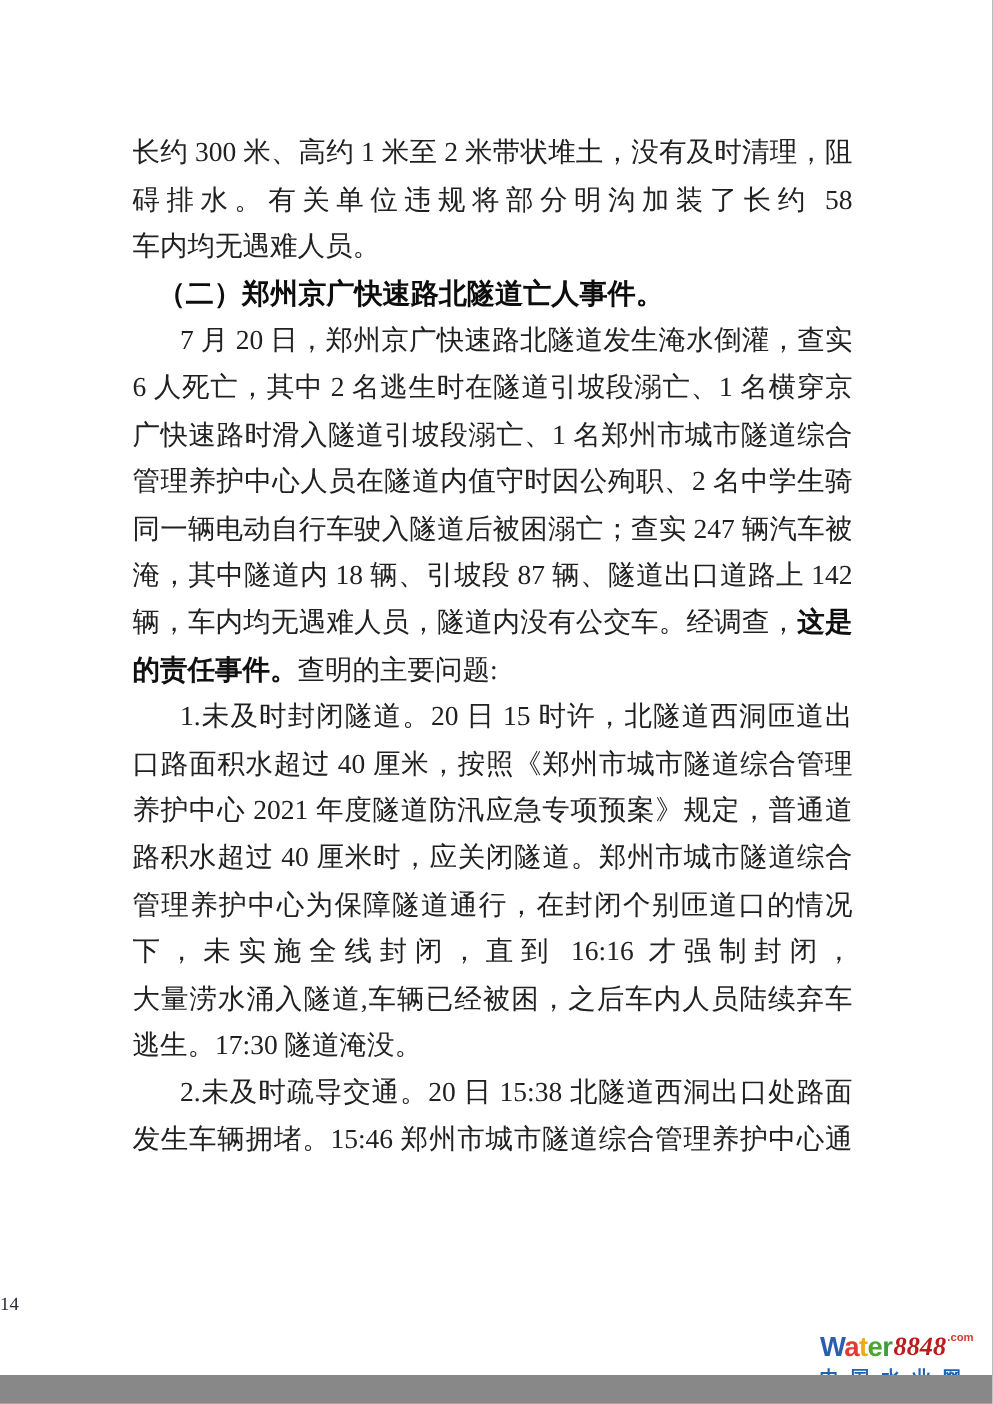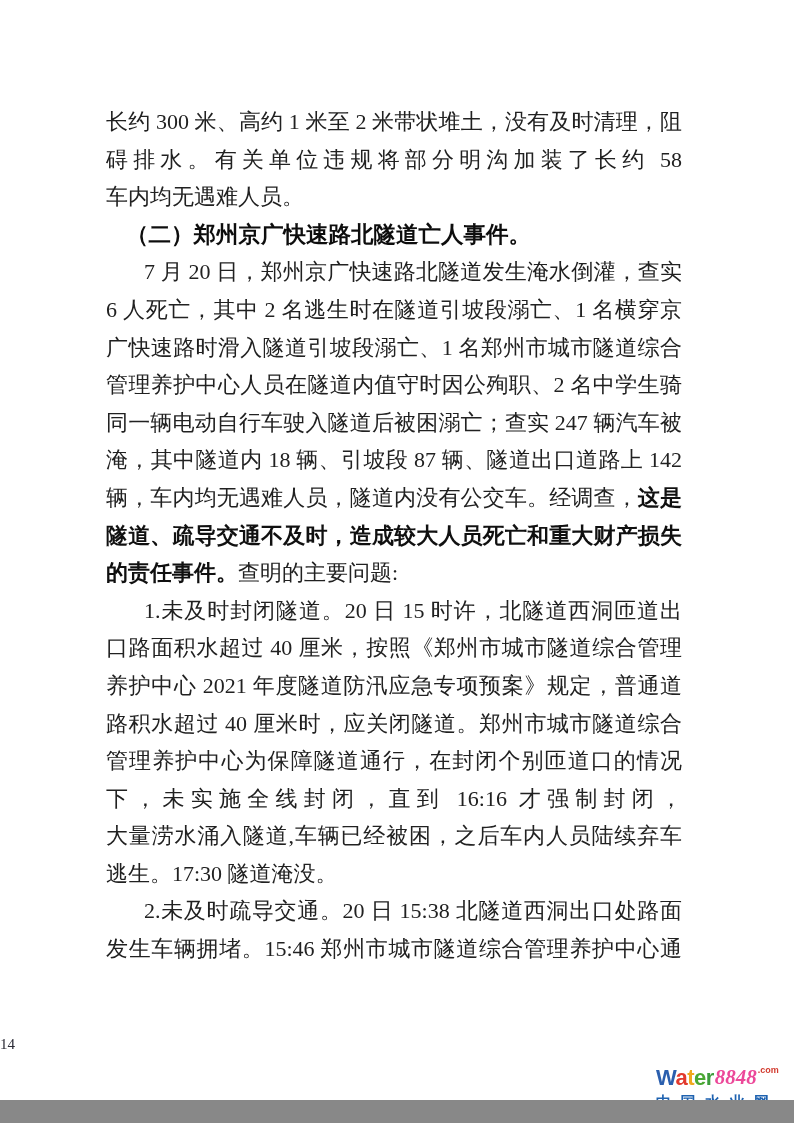--- a/index.html
+++ b/index.html
@@ -112,40 +112,39 @@
       <div class="line fill"><span class="seg-r">碍排水。有关单位违规将部分明沟加装了长约 58 米的盖板，</span></div>
       <div class="line"><span class="seg-r">车内均无遇难人员。</span></div>
       <div class="line ind-head"><span class="seg-h">（二）郑州京广快速路北隧道亡人事件。</span></div>
       <div class="line fill ind-para"><span class="seg-r">7 月 20 日，郑州京广快速路北隧道发生淹水倒灌，查实</span></div>
       <div class="line fill"><span class="seg-r">6 人死亡，其中 2 名逃生时在隧道引坡段溺亡、1 名横穿京</span></div>
       <div class="line fill"><span class="seg-r">广快速路时滑入隧道引坡段溺亡、1 名郑州市城市隧道综合</span></div>
       <div class="line fill"><span class="seg-r">管理养护中心人员在隧道内值守时因公殉职、2 名中学生骑</span></div>
       <div class="line fill"><span class="seg-r">同一辆电动自行车驶入隧道后被困溺亡；查实 247 辆汽车被</span></div>
       <div class="line fill"><span class="seg-r">淹，其中隧道内 18 辆、引坡段 87 辆、隧道出口道路上 142</span></div>
       <div class="line fill"><span class="seg-r">辆，车内均无遇难人员，隧道内没有公交车。经调查，</span><span class="seg-b">这是</span></div>
-      <div class="line fill"><span class="seg-b">隧道、疏导交通不及时，造成较大人员死亡和重大财产损失</span></div>
       <div class="line"><span class="seg-b">的责任事件。</span><span class="seg-r">查明的主要问题:</span></div>
       <div class="line fill ind-para"><span class="seg-r">1.未及时封闭隧道。20 日 15 时许，北隧道西洞匝道出</span></div>
       <div class="line fill"><span class="seg-r">口路面积水超过 40 厘米，按照《郑州市城市隧道综合管理</span></div>
       <div class="line fill"><span class="seg-r">养护中心 2021 年度隧道防汛应急专项预案》规定，普通道</span></div>
       <div class="line fill"><span class="seg-r">路积水超过 40 厘米时，应关闭隧道。郑州市城市隧道综合</span></div>
       <div class="line fill"><span class="seg-r">管理养护中心为保障隧道通行，在封闭个别匝道口的情况</span></div>
       <div class="line fill"><span class="seg-r">下，未实施全线封闭，直到 16:16 才强制封闭，但为时已晚，</span></div>
       <div class="line fill"><span class="seg-r">大量涝水涌入隧道,车辆已经被困，之后车内人员陆续弃车</span></div>
       <div class="line"><span class="seg-r">逃生。17:30 隧道淹没。</span></div>
       <div class="line fill ind-para"><span class="seg-r">2.未及时疏导交通。20 日 15:38 北隧道西洞出口处路面</span></div>
       <div class="line fill"><span class="seg-r">发生车辆拥堵。15:46 郑州市城市隧道综合管理养护中心通</span></div>
     </div>
 
   <div class="footer">
     <span class="pagenum">14</span>
   </div>
 
   <div class="logo">
     <div class="logo-row1">
       <span class="logo-word" id="logo-word"><span style="color: rgb(43, 95, 174);">W</span><span style="color: rgb(226, 58, 46);">a</span><span style="color: rgb(240, 168, 28);">t</span><span style="color: rgb(74, 168, 50);">e</span><span style="color: rgb(61, 156, 61);">r</span></span>
-      <span class="logo-num" style="color: #ec4899;">8848</span>
+      <span class="logo-num" style="color: #b91c1c;">8848</span>
       <span class="logo-tld" style="color: rgb(210, 59, 47);">.com</span>
     </div>
     <div class="logo-sub" style="color: rgb(30, 98, 176);">中国水业网</div>
   </div>
 
 </div>
 
 </body></html>

